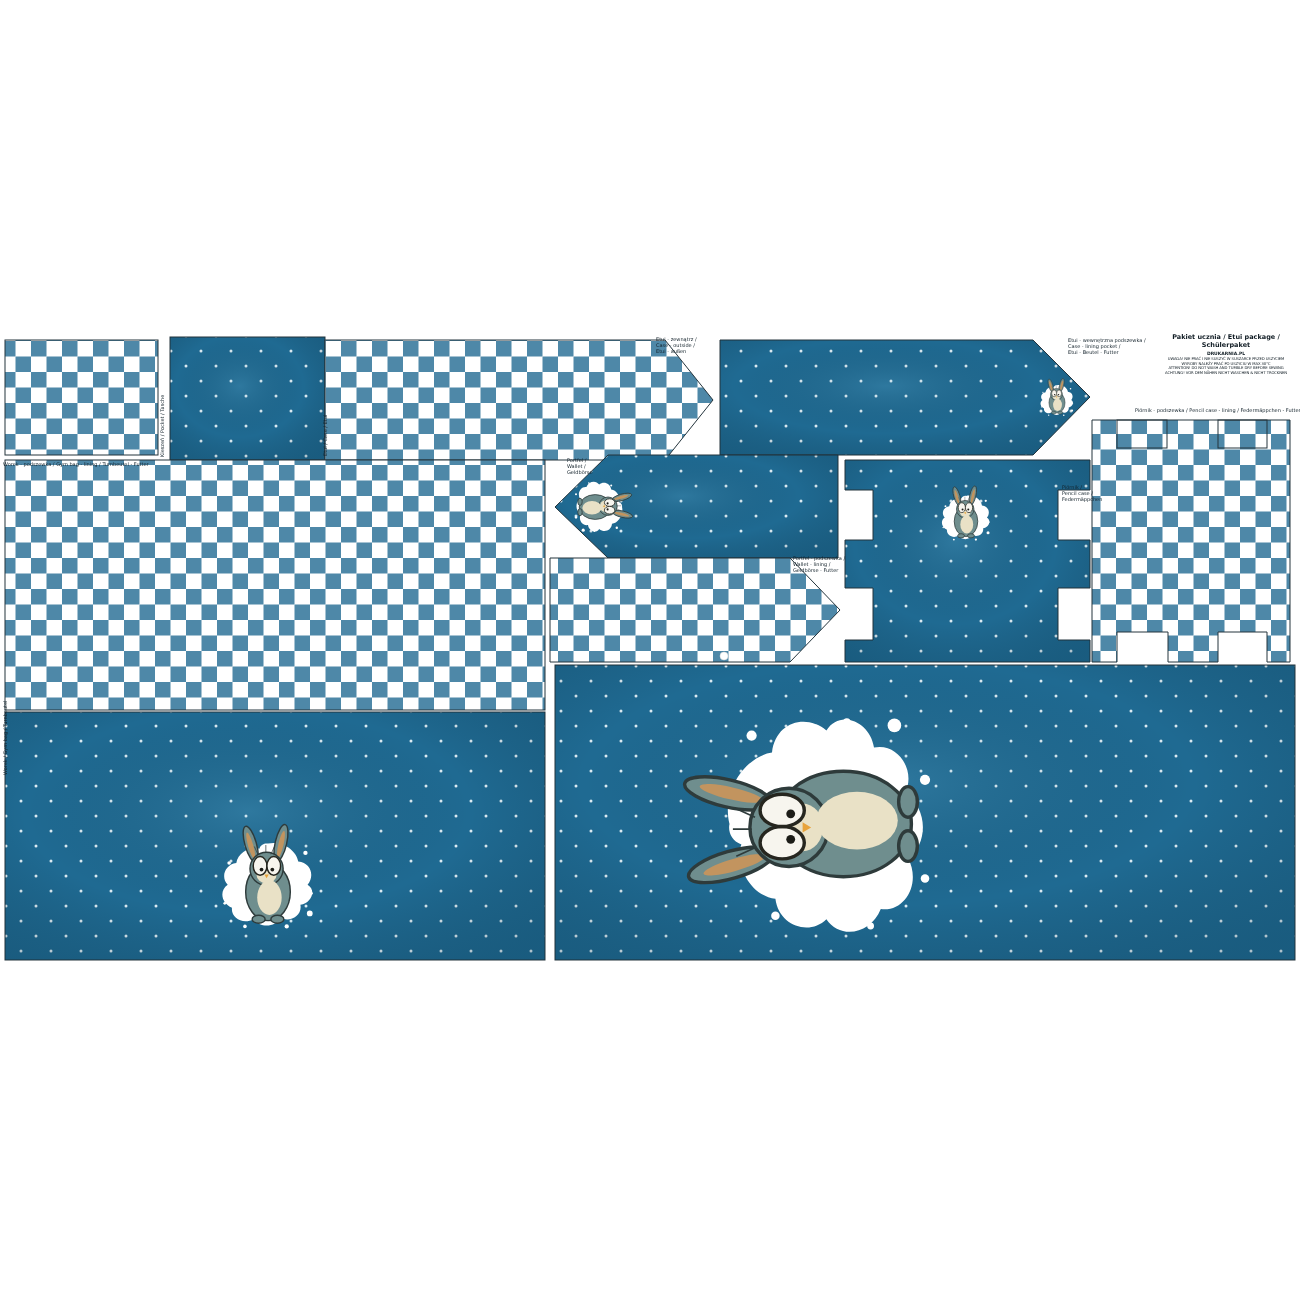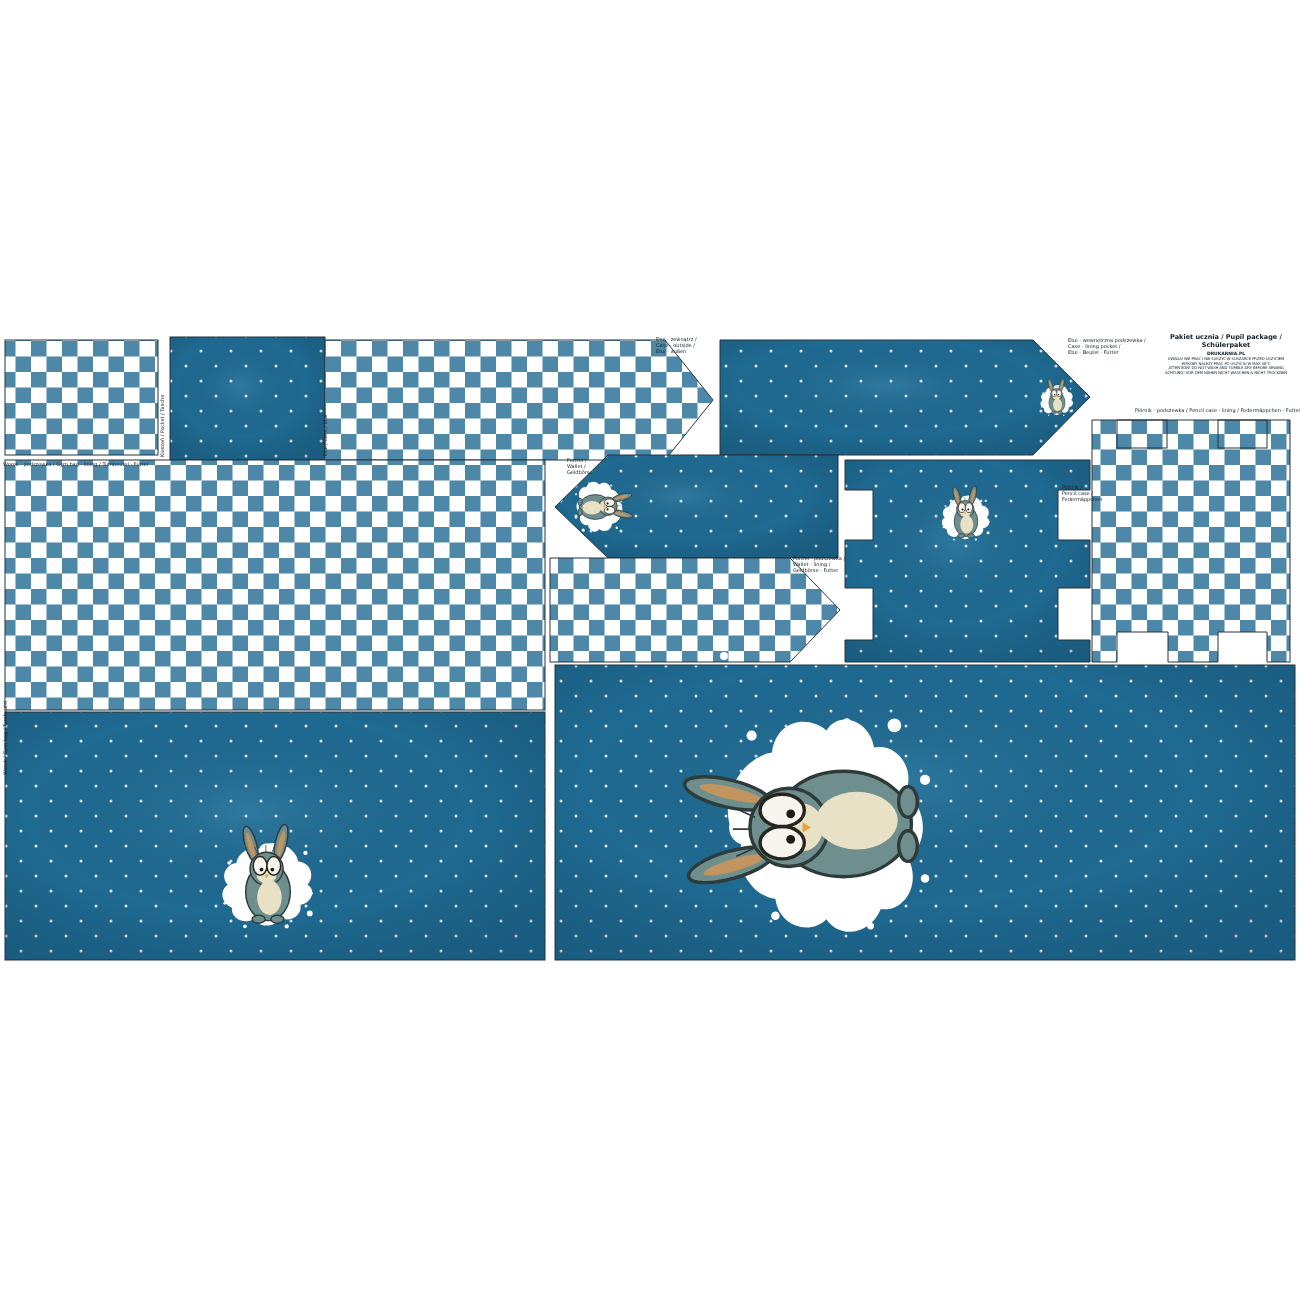--- a/index.html
+++ b/index.html
@@ -117,21 +117,21 @@
     </g>
 
     <use href="#bunny" transform="translate(1057,397) scale(0.26)"></use>
     <use href="#bunny" transform="translate(604,507) scale(0.40) rotate(90)"></use>
     <use href="#bunny" transform="translate(966,513) scale(0.38)"></use>
     <use href="#bunny" transform="translate(268,876) scale(0.72)"></use>
     <use href="#bunny" transform="translate(806,824) scale(1.7) rotate(-90)"></use>
   </svg>
 
   <div class="header">
-    <div class="title">Pakiet ucznia / Pupil package / Schülerpaket</div>
+    <div class="title">Pakiet ucznia / Etui package / Schülerpaket</div>
     <div class="brand">DRUKARNIA.PL</div>
     <div class="note">UWAGA! NIE PRAĆ I NIE SUSZYĆ W SUSZARCE PRZED USZYCIEM</div>
     <div class="note">WYROBY NALEŻY PRAĆ PO USZYCIU W MAX 30°C</div>
     <div class="note">ATTENTION! DO NOT WASH AND TUMBLE DRY BEFORE SEWING</div>
     <div class="note">ACHTUNG! VOR DEM NÄHEN NICHT WASCHEN &amp; NICHT TROCKNEN</div>
   </div>
 
   <div class="lbl" style="left:656px;top:336px;">
     <span>Etui - zewnątrz /</span>
     <span>Case - outside /</span>

